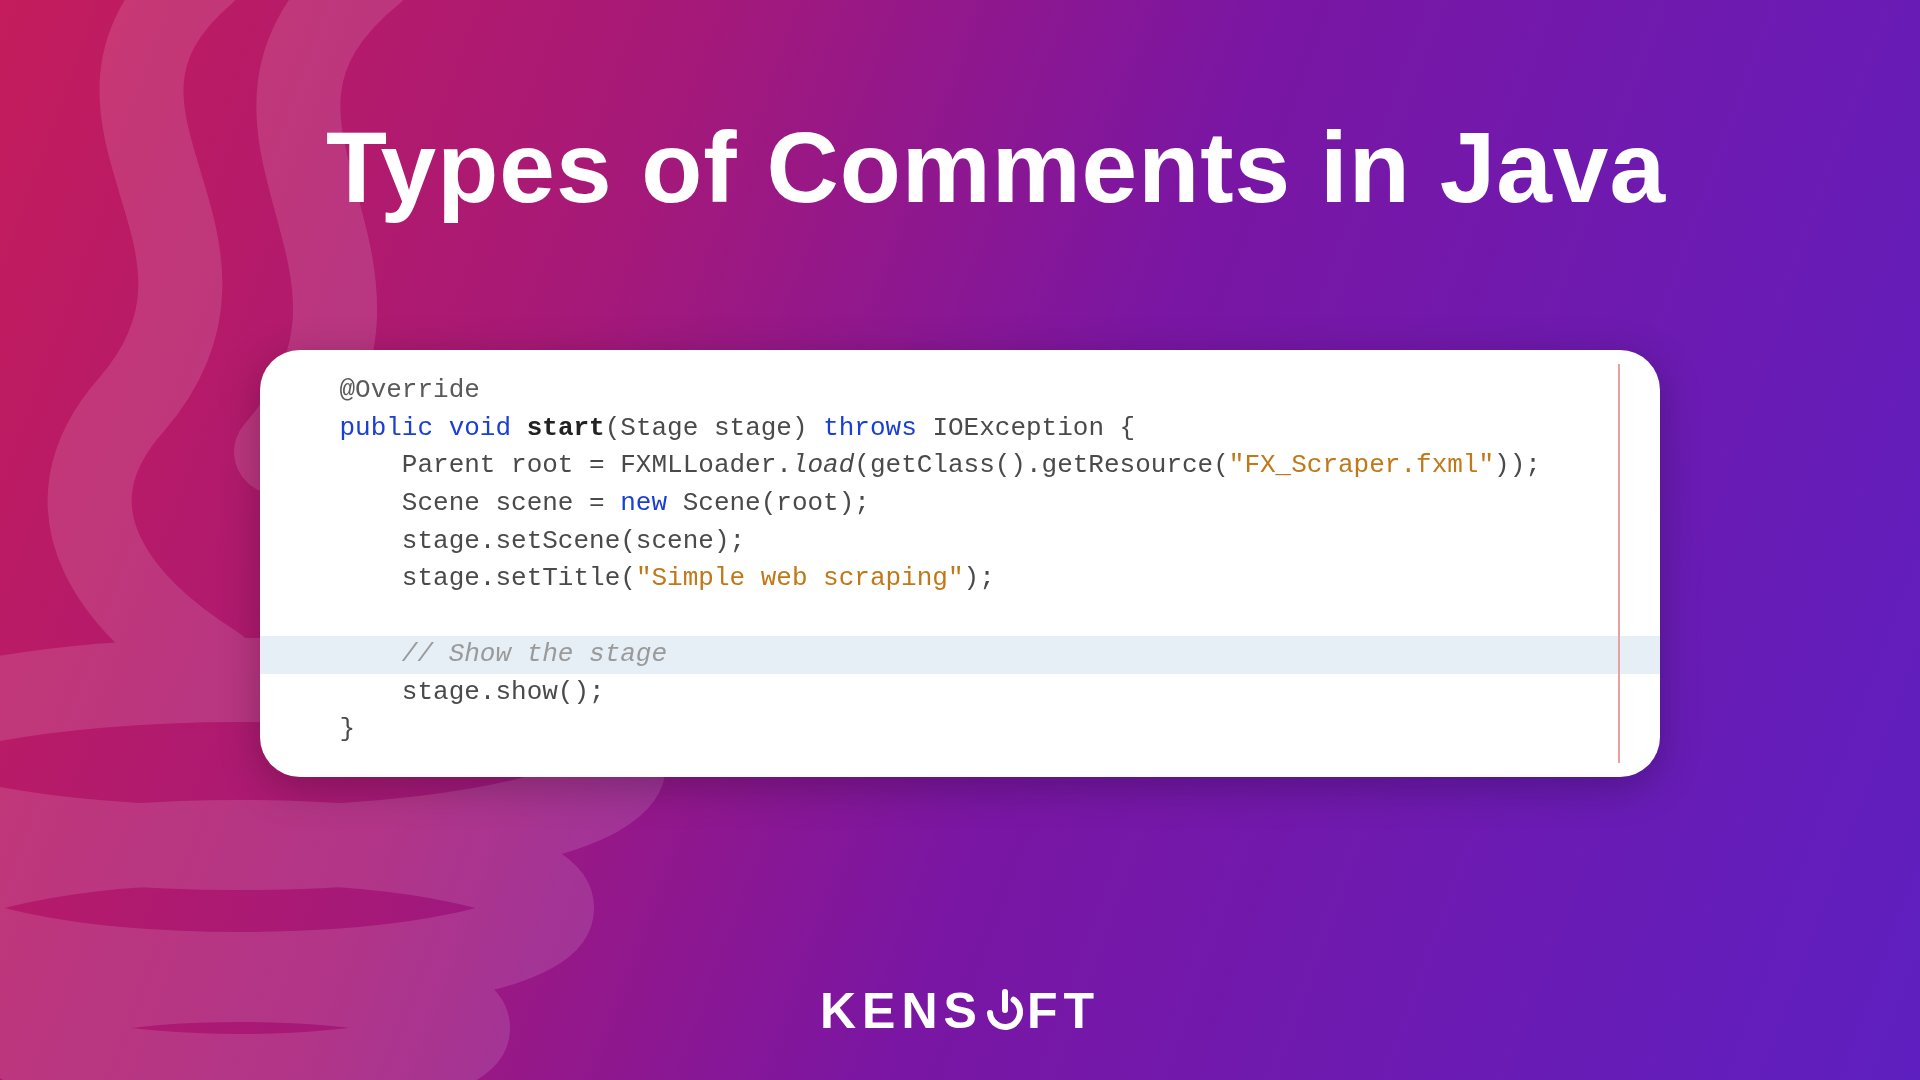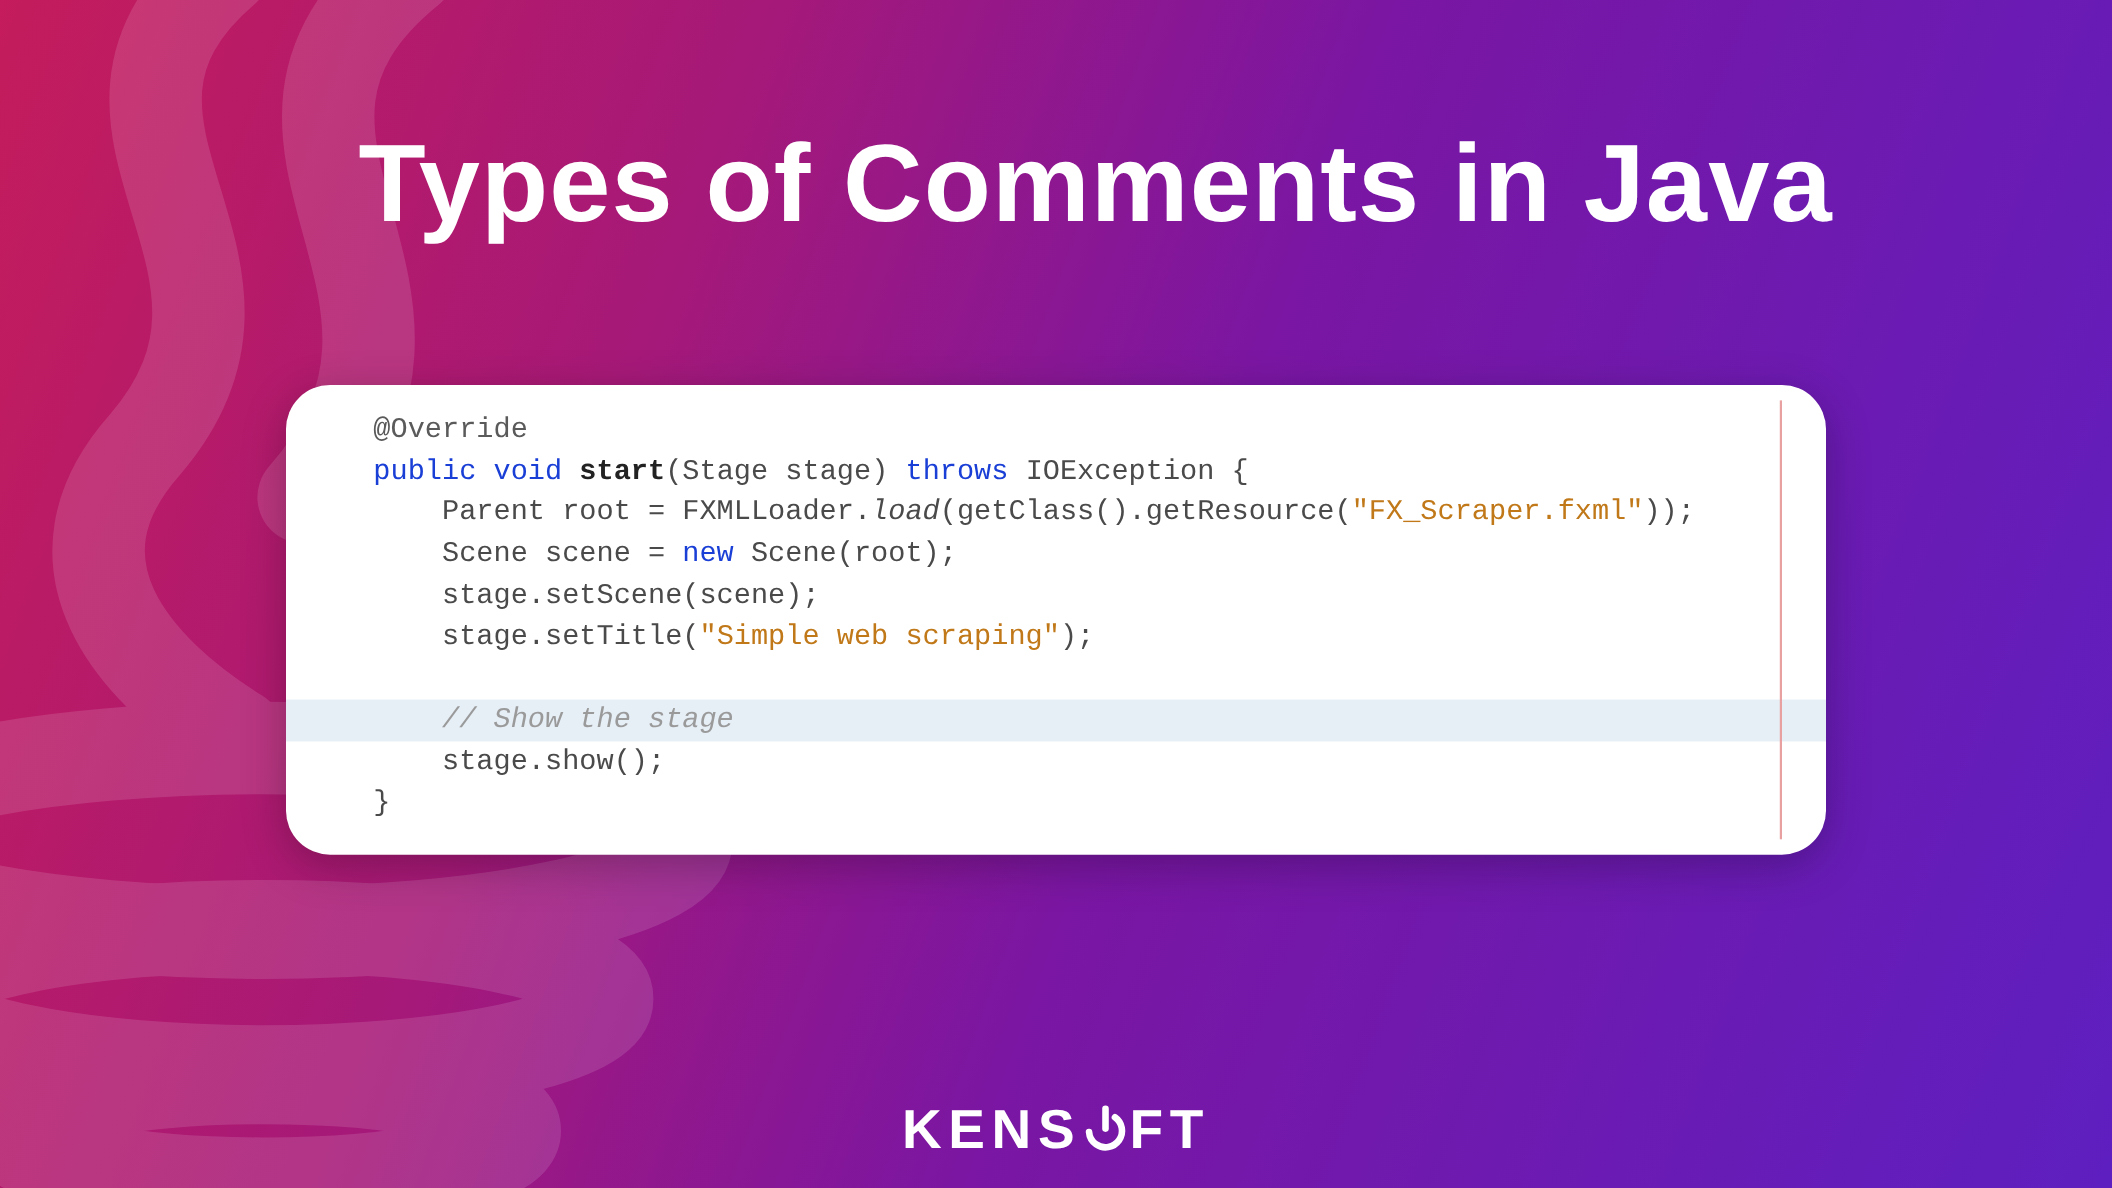--- a/index.html
+++ b/index.html
@@ -67,21 +67,21 @@
   .ann  { color: #5a5a5a; }
   .line-hl {
     display: inline-block;
     width: calc(100% + 80px);
     margin-left: -40px;
     padding-left: 40px;
     background: #e6eef6;
   }
   .brand {
     position: absolute;
-    bottom: 24px;
+    bottom: 40px;
     left: 0;
     width: 100%;
     text-align: center;
     color: #ffffff;
     font-family: Arial, sans-serif;
     font-size: 50px;
     font-weight: 700;
     letter-spacing: 6px;
   }
   .brand .power {

